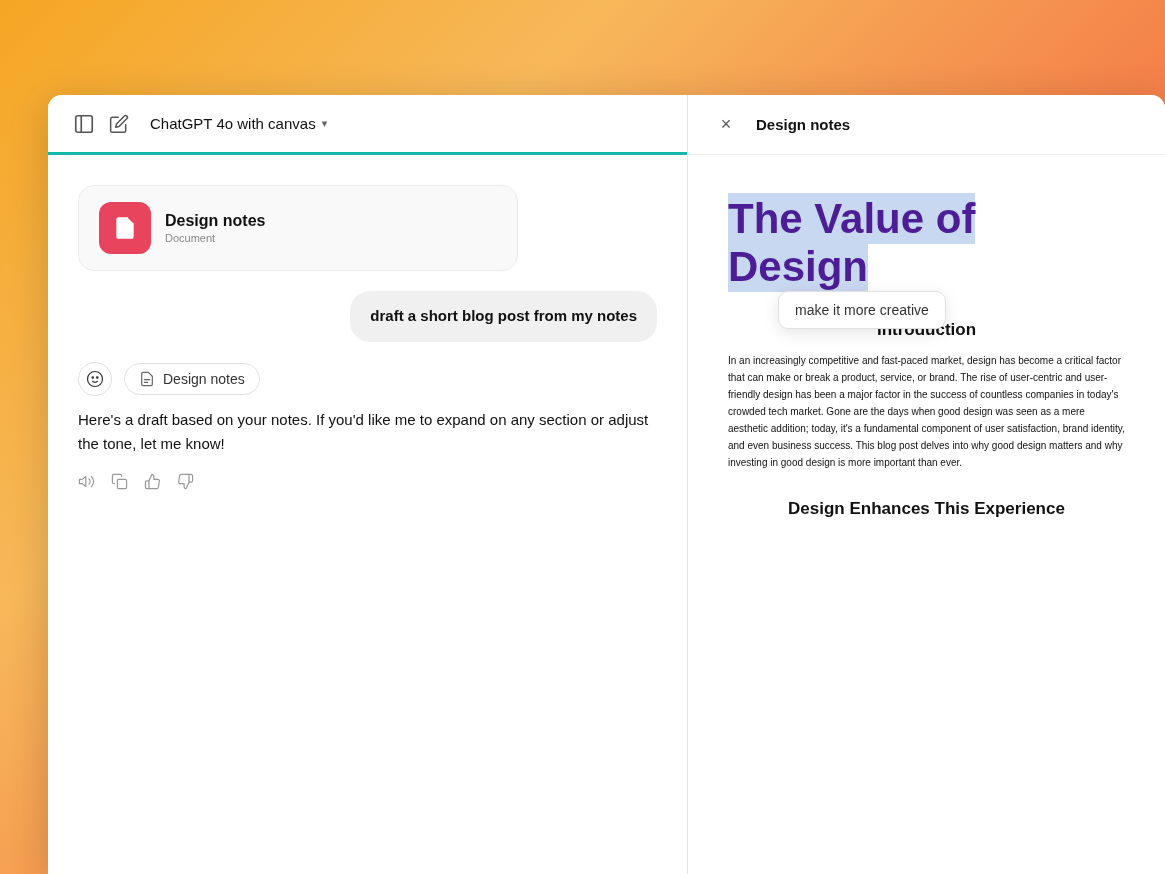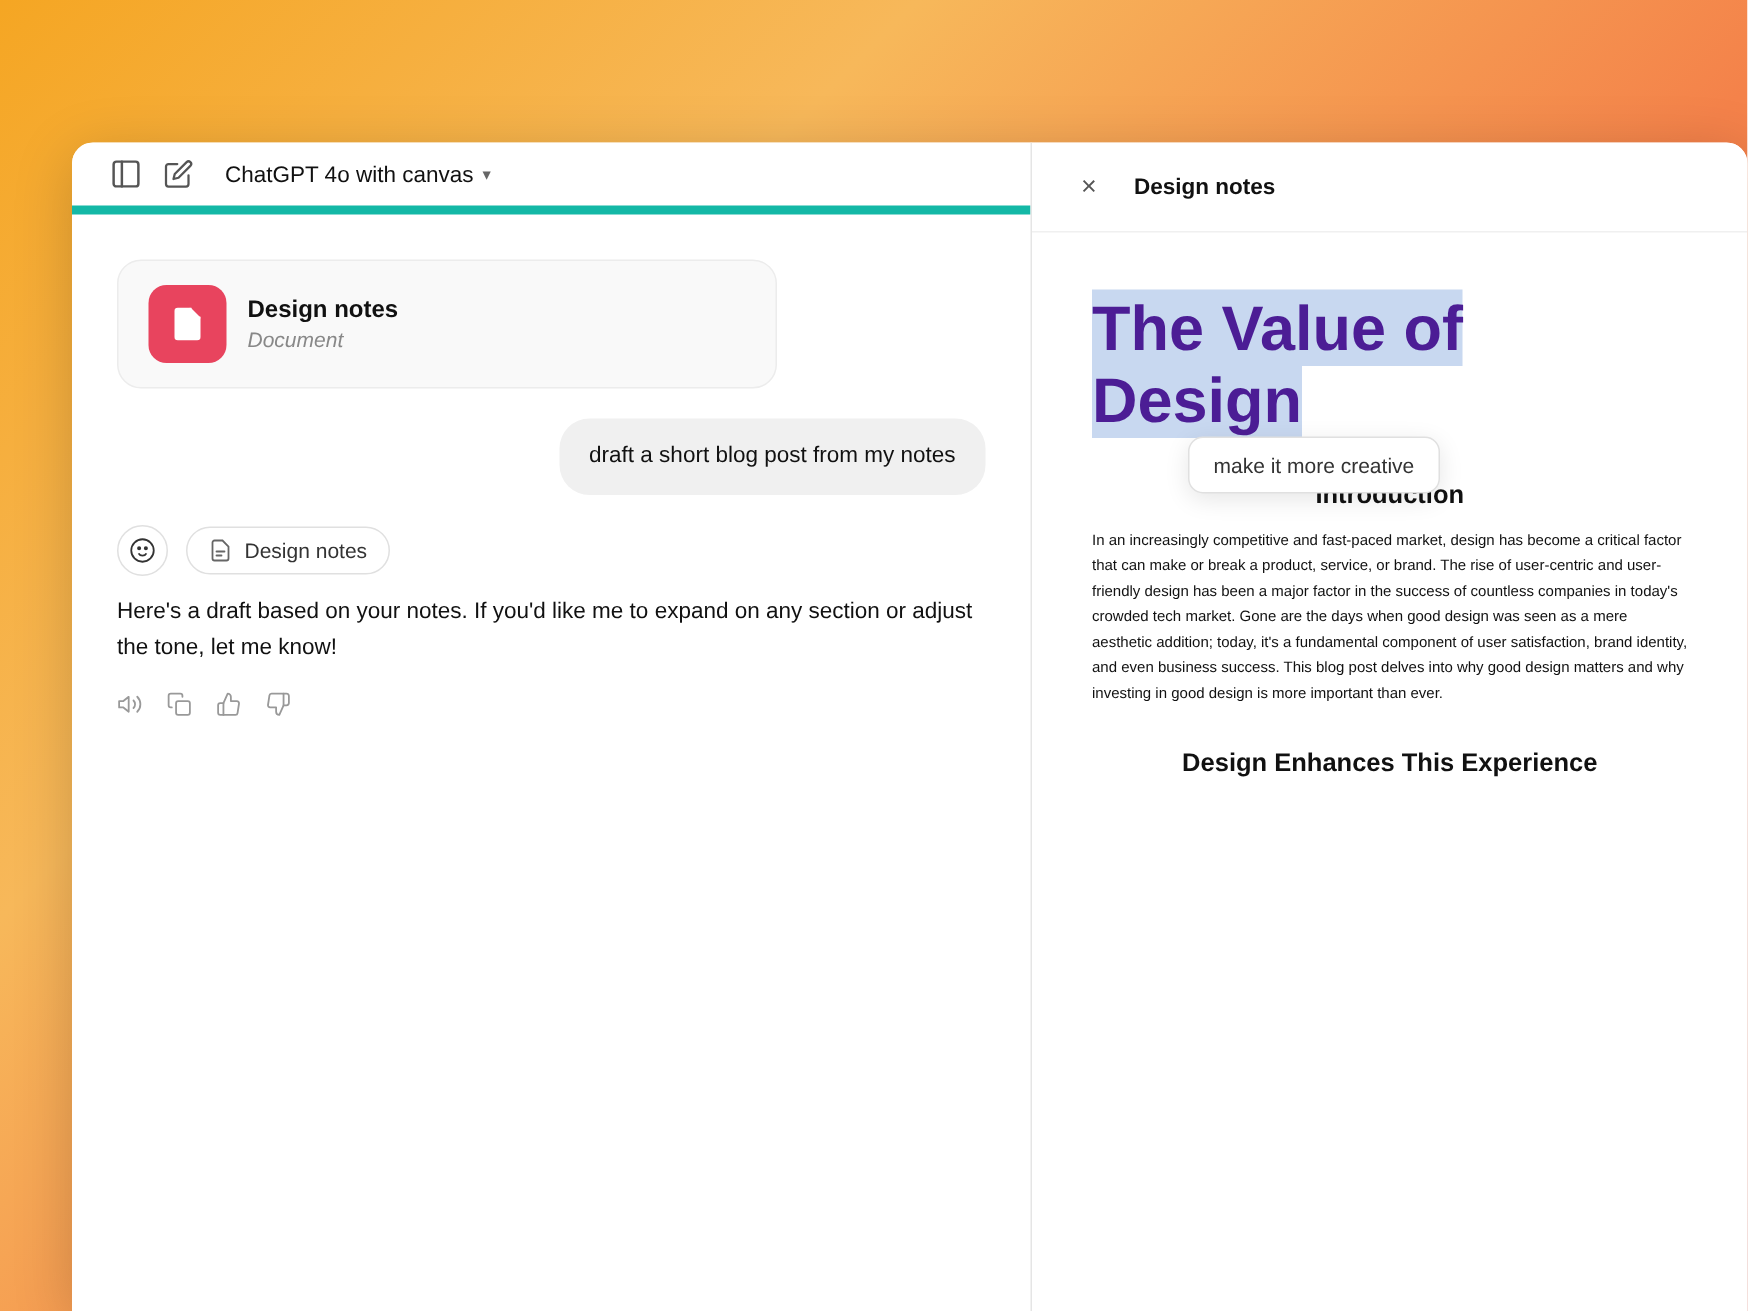--- a/index.html
+++ b/index.html
@@ -45,22 +45,22 @@
       border-right: 1px solid #e5e5e5;
       overflow: hidden;
     }
 
     
     .chat-header {
       display: flex;
       align-items: center;
       padding: 14px 20px;
       gap: 3px;
-      border-bottom: 6px solid #14b8a6;
-      height: 48px;
+      border-bottom: 3px solid #14b8a6;
+      height: 60px;
     }
 
     .header-icon {
       cursor: pointer;
       color: #555;
       display: flex;
       align-items: center;
       justify-content: center;
       width: 32px;
       height: 32px;
@@ -129,35 +129,35 @@
       gap: 2px;
     }
 
     .doc-title {
       font-size: 16px;
       font-weight: 700;
       color: #111;
     }
 
     .doc-type {
-      font-size: 14px;
+      font-size: 11px;
       color: #888;
-      font-style: italic;
     }
 
     
     .user-message {
       align-self: flex-end;
       background: #f0f0f0;
       border-radius: 20px;
       padding: 14px 20px;
       max-width: 320px;
       font-size: 15px;
       color: #111;
       line-height: 1.5;
+      font-weight: bold;
     }
 
     
     .ai-response {
       display: flex;
       flex-direction: column;
       gap: 12px;
     }
 
     .ai-header {
@@ -259,21 +259,21 @@
       flex: 1;
       overflow: hidden;
       padding: 40px 40px 0 40px;
       position: relative;
     }
 
     
     .tooltip-popup {
       position: absolute;
       top: 136px;
-      left: 104px;
+      left: 90px;
       background: white;
       border: 1px solid #e0e0e0;
       border-radius: 10px;
       padding: 10px 16px;
       font-size: 14px;
       color: #333;
       box-shadow: 0 4px 16px rgba(0,0,0,0.1);
       white-space: nowrap;
       z-index: 10;
     }

